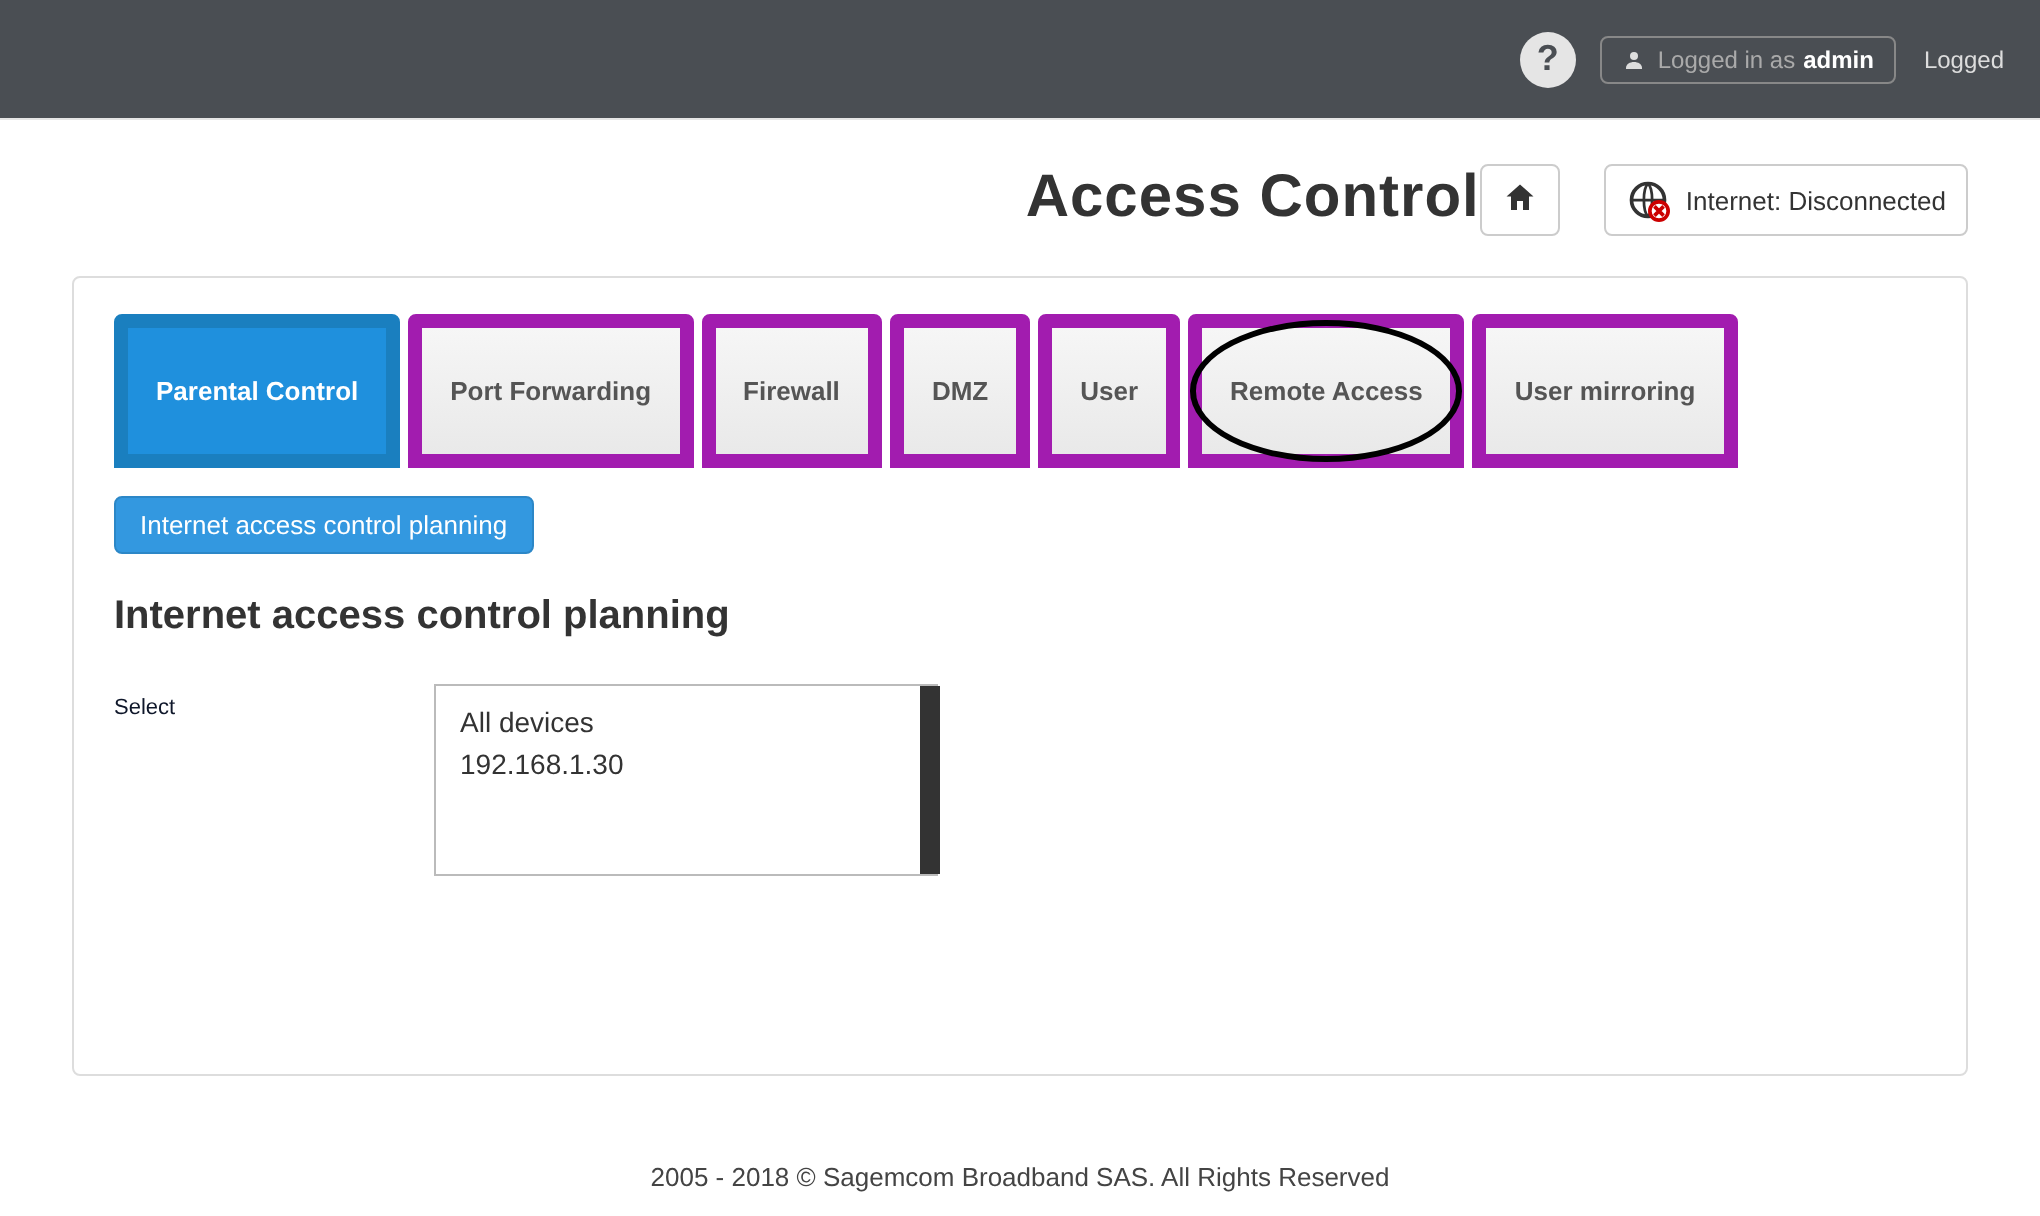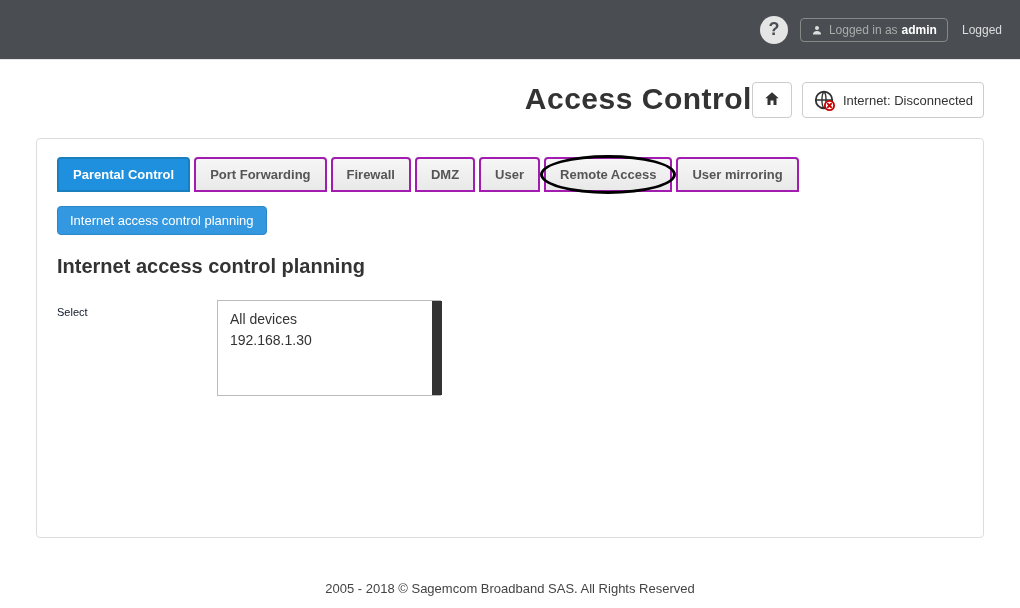--- a/index.html
+++ b/index.html
@@ -63,21 +63,21 @@
     align-items: flex-start;
     margin-bottom: 20px;
   }
   .page-title {
     font-size: 30px;
     font-weight: 700;
     letter-spacing: 0.5px;
   }
   .header-right {
     display: flex;
-    gap: 10px;
+    gap: 22px;
   }
   .btn-box {
     border: 1px solid #ccc;
     border-radius: 4px;
     background: #fff;
     display: flex;
     align-items: center;
     padding: 6px 10px;
     font-size: 13px;
     cursor: pointer;
@@ -93,23 +93,23 @@
     background: #fff;
   }
 
   .tabs {
     display: flex;
     gap: 4px;
     margin-bottom: 14px;
   }
   .tab {
     background: linear-gradient(#f6f6f6,#e9e9e9);
-    border: 2px solid #a21caf;
+    border: 7px solid #a21caf;
     border-radius: 4px 4px 0 0;
-    padding: 8px 14px;
+    padding: 24px 14px;
     font-size: 13px;
     font-weight: 700;
     color: #555;
     cursor: pointer;
     position: relative;
     text-align: right;
   }
   .tab.active {
     background: #1f90dd;
     color: #fff;
@@ -146,21 +146,21 @@
     align-items: flex-start;
   }
   .form-label {
     width: 160px;
     padding-top: 6px;
     font-size: 11px;
     color: #0f172a;
   }
   .select-box {
     border: 1px solid #bbb;
-    width: 224px;
+    width: 252px;
     height: 96px;
     position: relative;
     font-size: 14px;
     padding: 8px 12px;
     line-height: 1.5;
     background: #fff;
   }
   .select-box .option { cursor: pointer; }
   .select-box .scrollbar {
     position: absolute;

